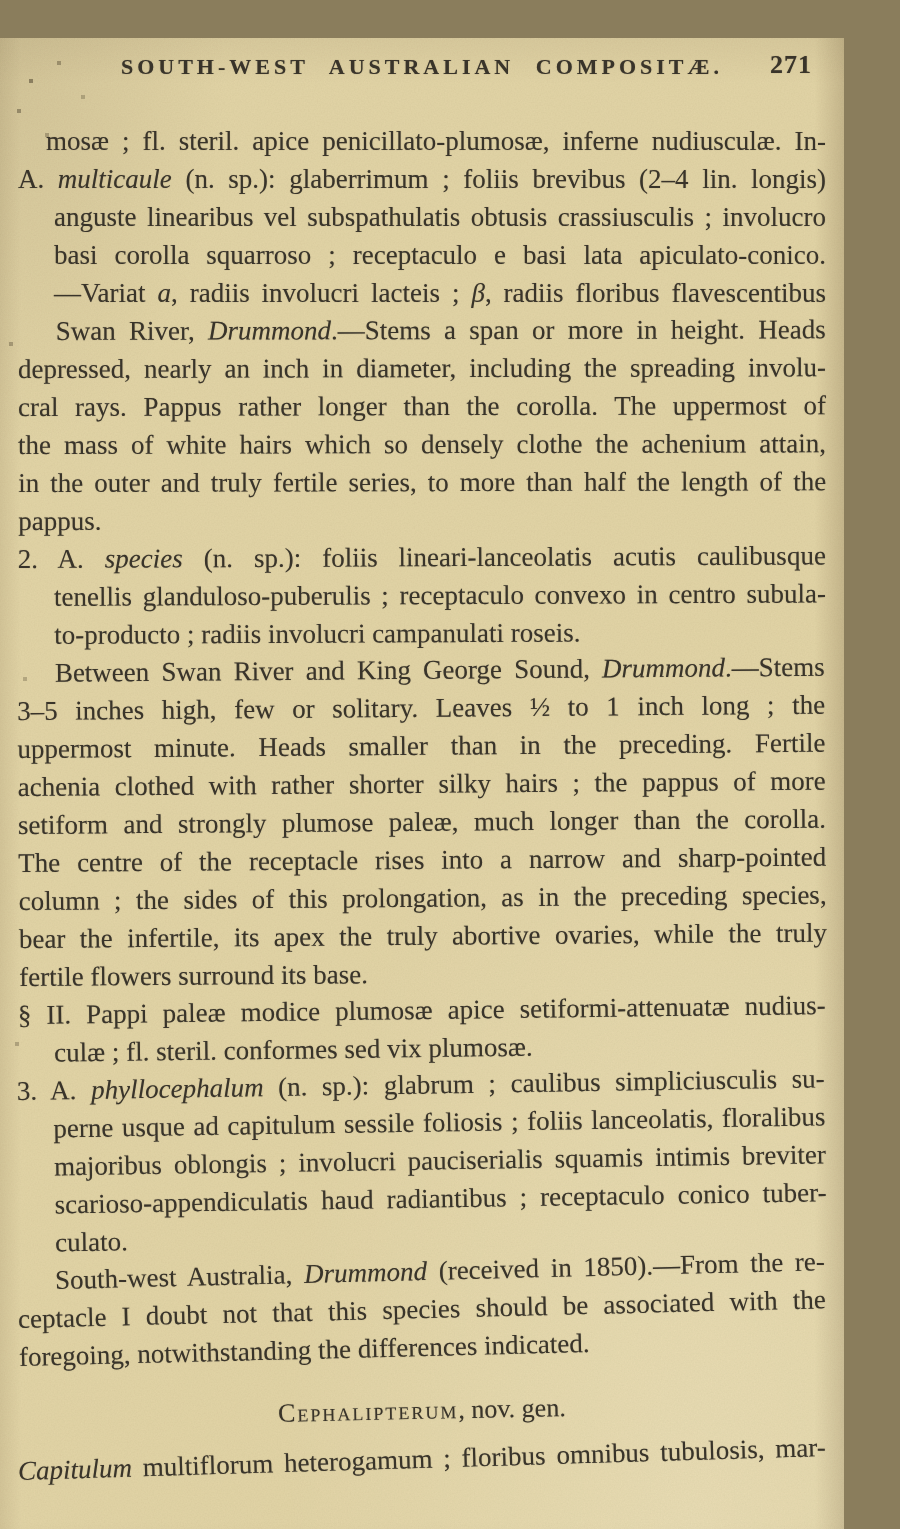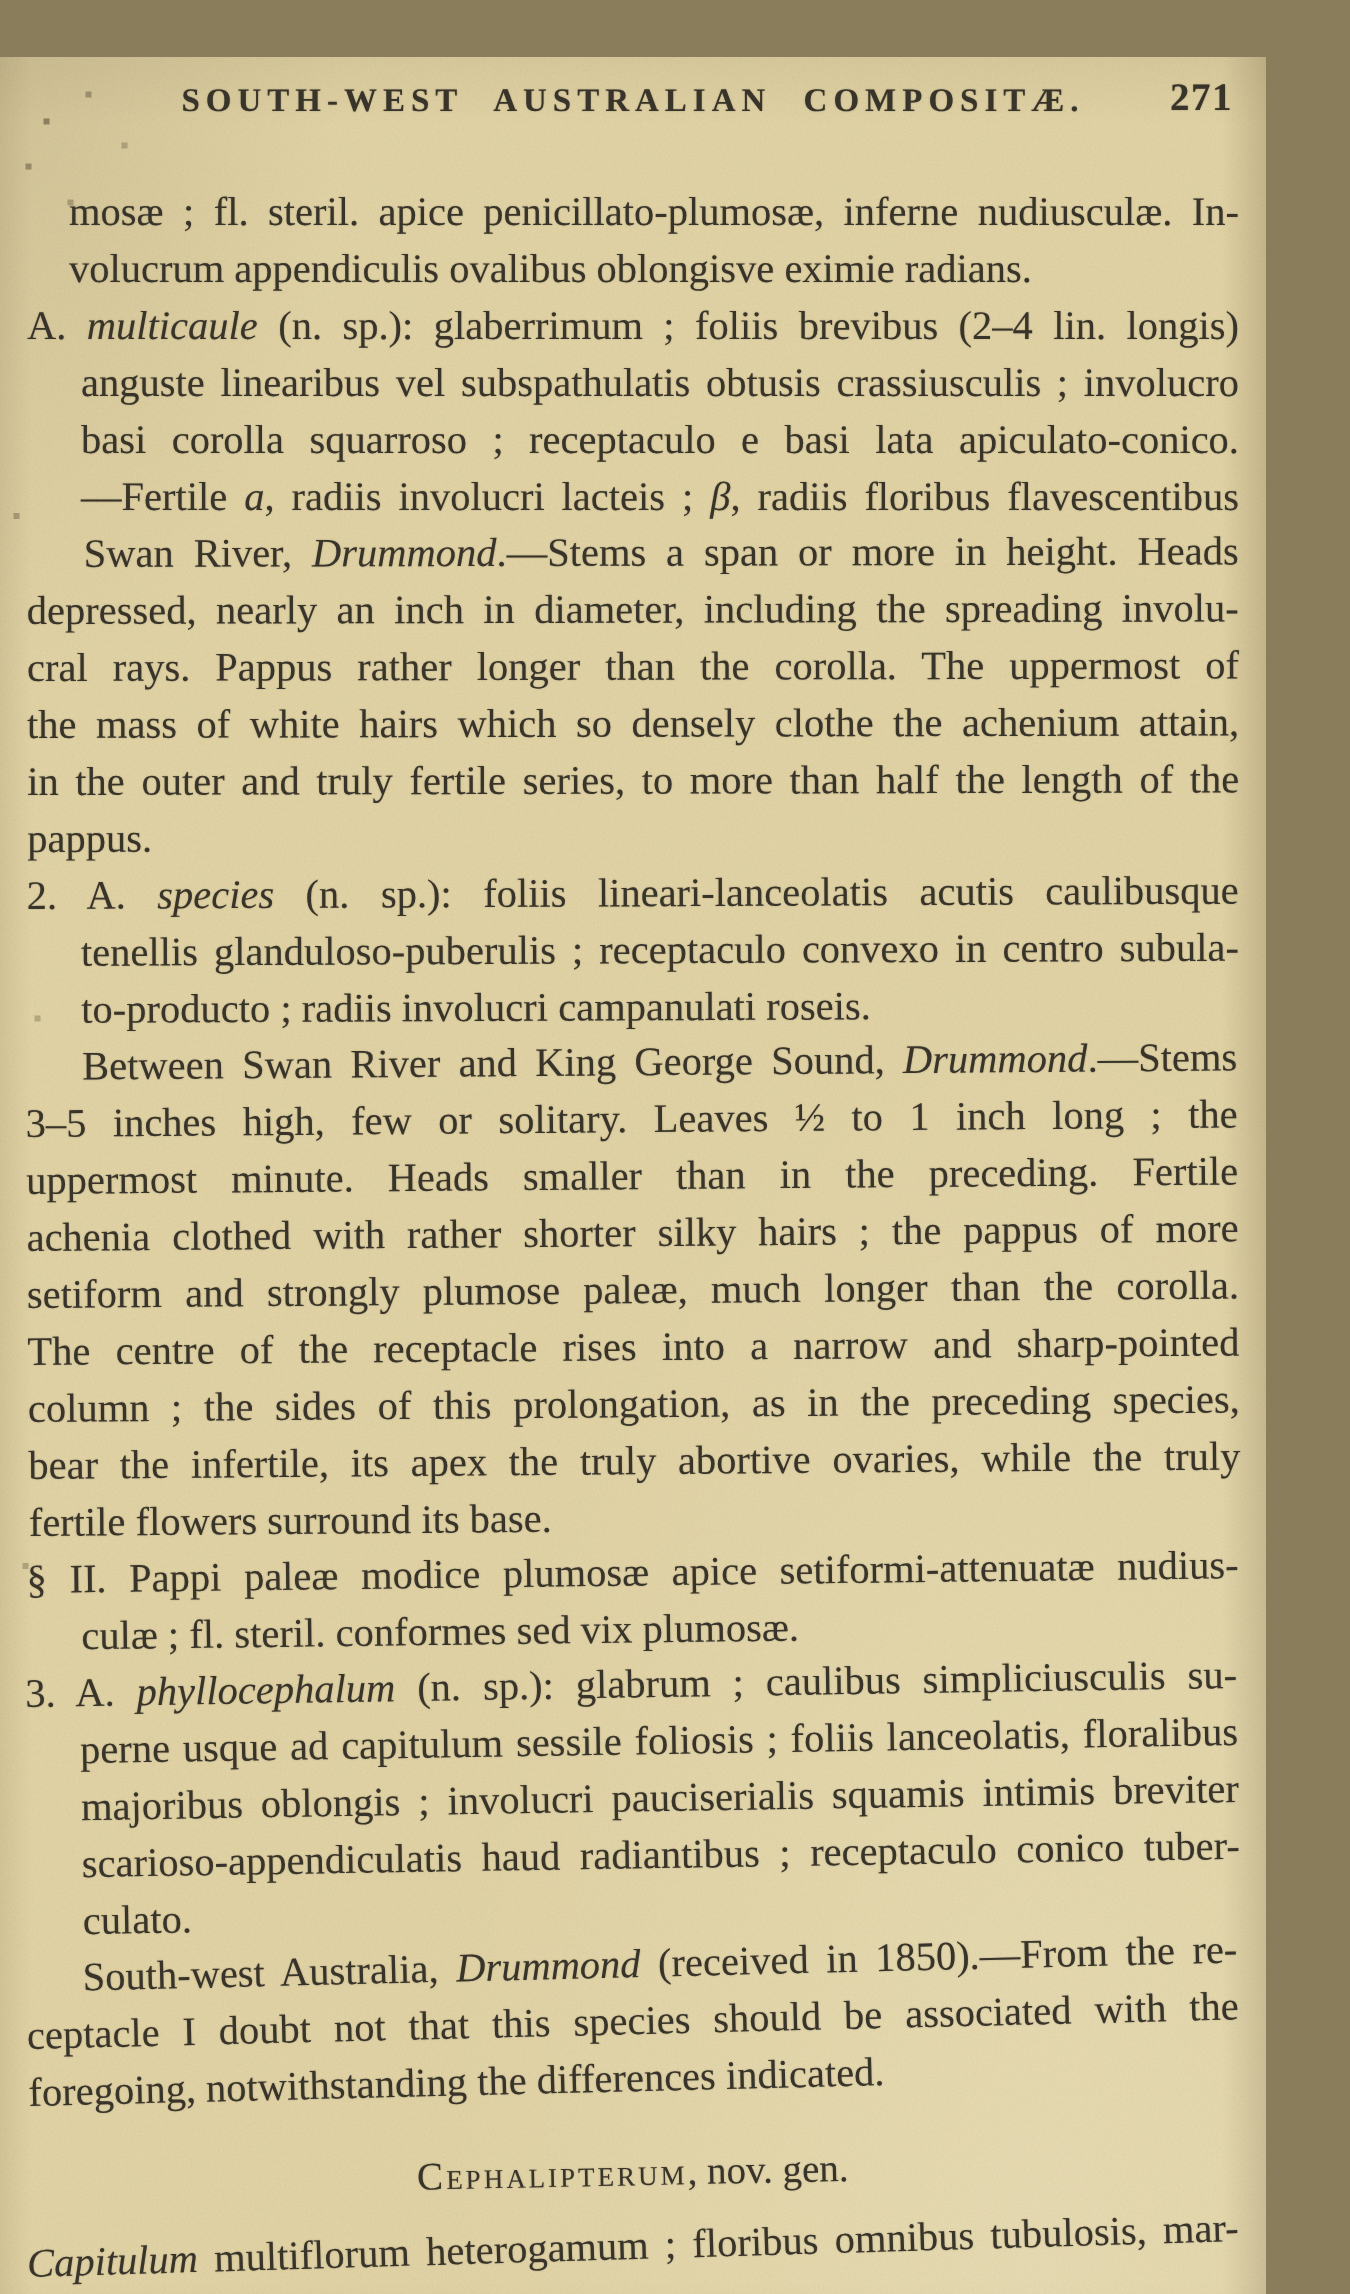--- a/index.html
+++ b/index.html
@@ -17,21 +17,21 @@
       var(--paper,#e3d5a7);
     margin-top: 38px;
   }
   .header{position:relative;height:30px;padding-top:14px;}
   .running-head{
     text-align:center;font-weight:700;font-size:22px;line-height:30px;
     letter-spacing:4px;word-spacing:12px;
     text-shadow:0 0 1px rgba(58,53,43,.45);
   }
   .page-number{
-    position:absolute;top:12px;right:22px;
+    position:absolute;top:12px;right:32px;
     font-size:26px;font-weight:700;letter-spacing:1px;
     text-shadow:0 0 1px rgba(58,53,43,.45);
   }
   .body-col{padding:0 18px;margin-top:40px;}
   .text-block{font-size:27px;line-height:38px;transform-origin:0 50%;}
   .text-block .ln{white-space:normal;text-shadow:0 0 1px rgba(58,53,43,.40);}
   .ln.j{text-align:justify;text-align-last:justify;}
   .ln.last{text-align:left;text-align-last:left;}
   .it{font-style:italic;}
   .sc{font-variant:small-caps;letter-spacing:2px;}
@@ -71,27 +71,26 @@
 <div class="page">
 
   <div class="header">
     <div class="running-head">SOUTH-WEST AUSTRALIAN COMPOSITÆ.</div>
     <div class="page-number">271</div>
   </div>
 
   <div class="body-col">
     <div class="text-block cont" id="p1">
         <div class="ln j first"><span>mosæ ; fl. steril. apice penicillato-plumosæ, inferne nudiusculæ. In-</span></div>
-        <div class="ln last"><span>volucrum appendiculis ovalibus oblongisve eximie radians.</span></div>
       </div>
     <div class="text-block hang" id="p2">
         <div class="ln j first"><span>A. </span><span class="it">multicaule</span><span> (n. sp.): glaberrimum ; foliis brevibus (2–4 lin. longis)</span></div>
         <div class="ln j"><span>anguste linearibus vel subspathulatis obtusis crassiusculis ; involucro</span></div>
         <div class="ln j"><span>basi corolla squarroso ; receptaculo e basi lata apiculato-conico.</span></div>
-        <div class="ln j"><span>—Fertile </span><span class="it">a</span><span>, radiis involucri lacteis ; </span><span class="it">β</span><span>, radiis floribus flavescentibus</span></div>
+        <div class="ln j"><span>—Variat </span><span class="it">a</span><span>, radiis involucri lacteis ; </span><span class="it">β</span><span>, radiis floribus flavescentibus</span></div>
       </div>
     <div class="text-block ind" id="p3">
         <div class="ln j first"><span>Swan River, </span><span class="it">Drummond</span><span>.—Stems a span or more in height. Heads</span></div>
         <div class="ln j"><span>depressed, nearly an inch in diameter, including the spreading involu-</span></div>
         <div class="ln j"><span>cral rays. Pappus rather longer than the corolla. The uppermost of</span></div>
         <div class="ln j"><span>the mass of white hairs which so densely clothe the achenium attain,</span></div>
         <div class="ln j"><span>in the outer and truly fertile series, to more than half the length of the</span></div>
         <div class="ln last"><span>pappus.</span></div>
       </div>
     <div class="text-block hang" id="p4">

